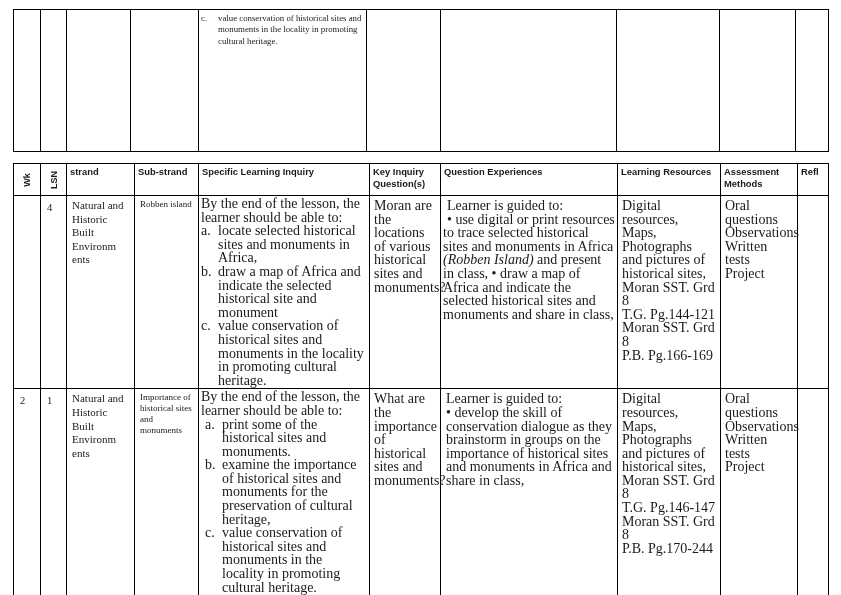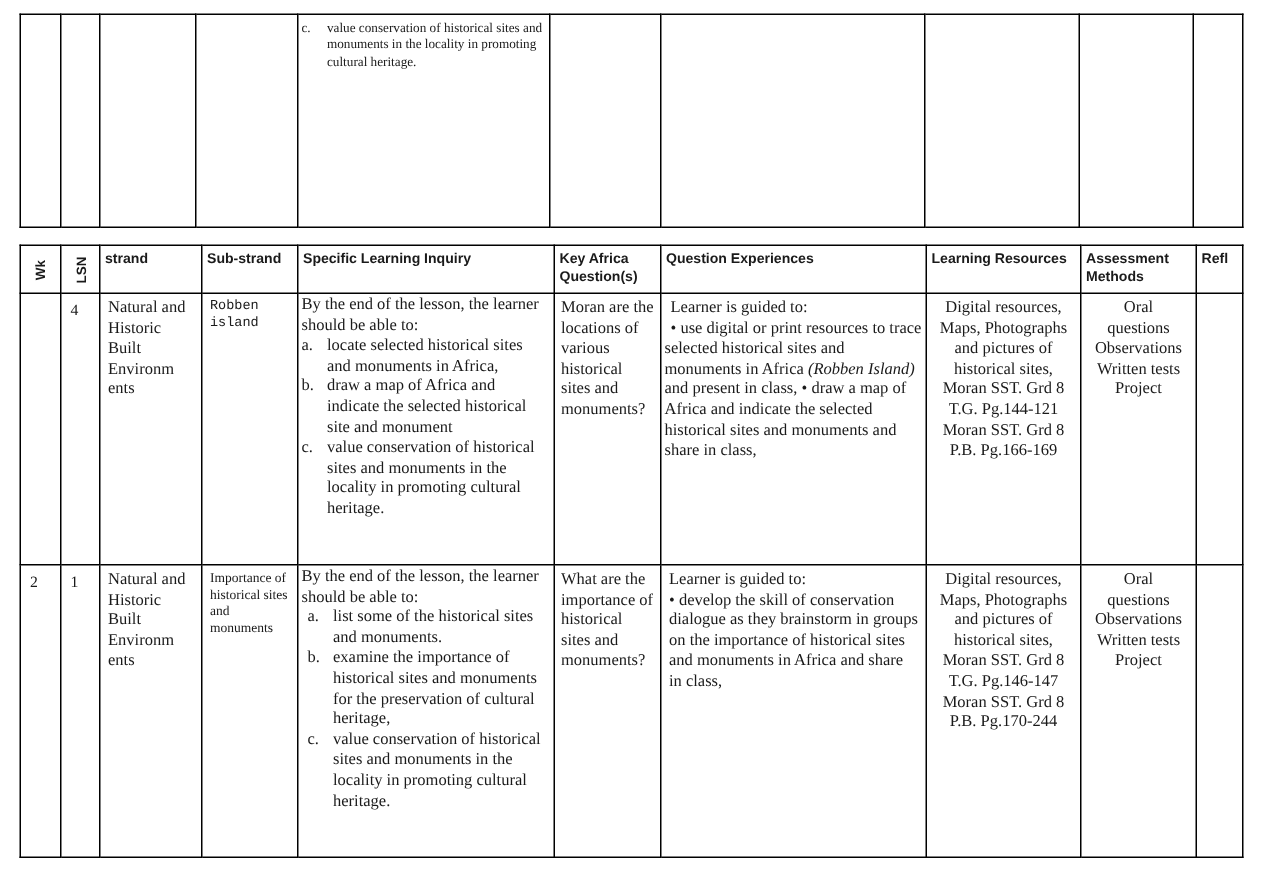--- a/index.html
+++ b/index.html
@@ -1,35 +1,35 @@
 <!DOCTYPE html>
 <html><head>
 <meta charset="utf-8">
 <style>
   html, body { margin: 0; padding: 0; background: #ffffff; }
   body { width: 841px; height: 595px; position: relative; overflow: hidden;
          font-family: "Liberation Serif", "DejaVu Serif", serif; color: #1a1a1a; }
   table { border-collapse: collapse; position: absolute; table-layout: fixed; }
-  td, th { border: 1px solid #000; vertical-align: top; padding: 1px 2px; font-size: 11px; line-height: 13.6px; }
+  td, th { border: 1px solid #000; vertical-align: top; padding: 1px 2px; font-size: 14px; line-height: 13.6px; }
   .t1 { left: 13px; top: 9px; width: 815px; }
   .t1 td { height: 137px; }
   .t2 { left: 13px; top: 163px; width: 815px; }
   .hdr th { font-family: "Liberation Sans", "DejaVu Sans", sans-serif; font-weight: bold; font-size: 9.4px;
             line-height: 12px; text-align: left; height: 27px; padding: 2px 3px; }
   .hdr th.rot { padding: 0; text-align: center; vertical-align: middle; }
   .rot span { display: inline-block; transform: rotate(-90deg); white-space: nowrap; font-size: 9px; }
   .num { font-size: 10.5px; padding: 5px 6px; }
   .small { font-size: 9px; line-height: 11px; }
   .obj-list { margin: 0; padding: 0; list-style: none; }
   .obj-list li { display: flex; margin: 0; }
   .obj-list li .m { width: 17px; flex: none; }
   .obj-list li .tx { flex: 1; }
   .indent li { padding-left: 4px; }
   .t1 .small-list { font-size: 8.8px; line-height: 11.4px; padding-top: 3px; }
-  .pre { display: block; text-align: center; }
+  .pre { display: block; }
   em { font-style: italic; }
   .r1 td { height: 170px; }
   .r2 td { height: 184px; }
 </style>
 </head>
 <body>
 
 <table class="t1">
   <colgroup>
     <col style="width:27px">
@@ -79,32 +79,32 @@
     <col style="width:77px">
       <col style="width:31px">
   </colgroup>
   <tbody>
       <tr class="hdr">
     <th class="rot"><span>Wk</span></th>
     <th class="rot"><span>LSN</span></th>
     <th>strand</th>
     <th>Sub-strand</th>
     <th>Specific Learning Inquiry</th>
-    <th>Key Africa Question(s)</th>
+    <th>Key Inquiry Question(s)</th>
     <th>Question Experiences</th>
     <th>Learning Resources</th>
     <th>Assessment Methods</th>
     <th>Refl</th>
   </tr>
 
   <tr class="r1">
     <td class="num"></td>
     <td class="num">4</td>
     <td style="padding:3px 5px;font-size:11px;line-height:13.6px;">Natural and Historic Built Environm ents</td>
-    <td class="small" style="padding:3px 5px;font-family:Liberation Mono, monospace;">Robben island</td>
+    <td class="small" style="padding:3px 5px;">Robben island</td>
     <td>
       <div>By the end of the lesson, the learner should be able to:</div>
       <ul class="obj-list">
         <li>
               <span class="m">a.</span>
               <span class="tx">locate selected historical sites and monuments in Africa,</span>
             </li>
         <li>
               <span class="m">b.</span>
               <span class="tx">draw a map of Africa and indicate the selected historical site and monument</span>
@@ -145,21 +145,21 @@
   <tr class="r2">
     <td class="num">2</td>
     <td class="num">1</td>
     <td style="padding:3px 5px;font-size:11px;line-height:13.6px;">Natural and Historic Built Environm ents</td>
     <td class="small" style="padding:3px 5px;">Importance of historical sites and monuments</td>
     <td>
       <div>By the end of the lesson, the learner should be able to:</div>
       <ul class="obj-list indent">
         <li>
               <span class="m">a.</span>
-              <span class="tx">list some of the historical sites and monuments.</span>
+              <span class="tx">print some of the historical sites and monuments.</span>
             </li>
         <li>
               <span class="m">b.</span>
               <span class="tx">examine the importance of historical sites and monuments for the preservation of cultural heritage,</span>
             </li>
         <li>
               <span class="m">c.</span>
               <span class="tx">value conservation of historical sites and monuments in the locality in promoting cultural heritage.</span>
             </li>
       </ul>

